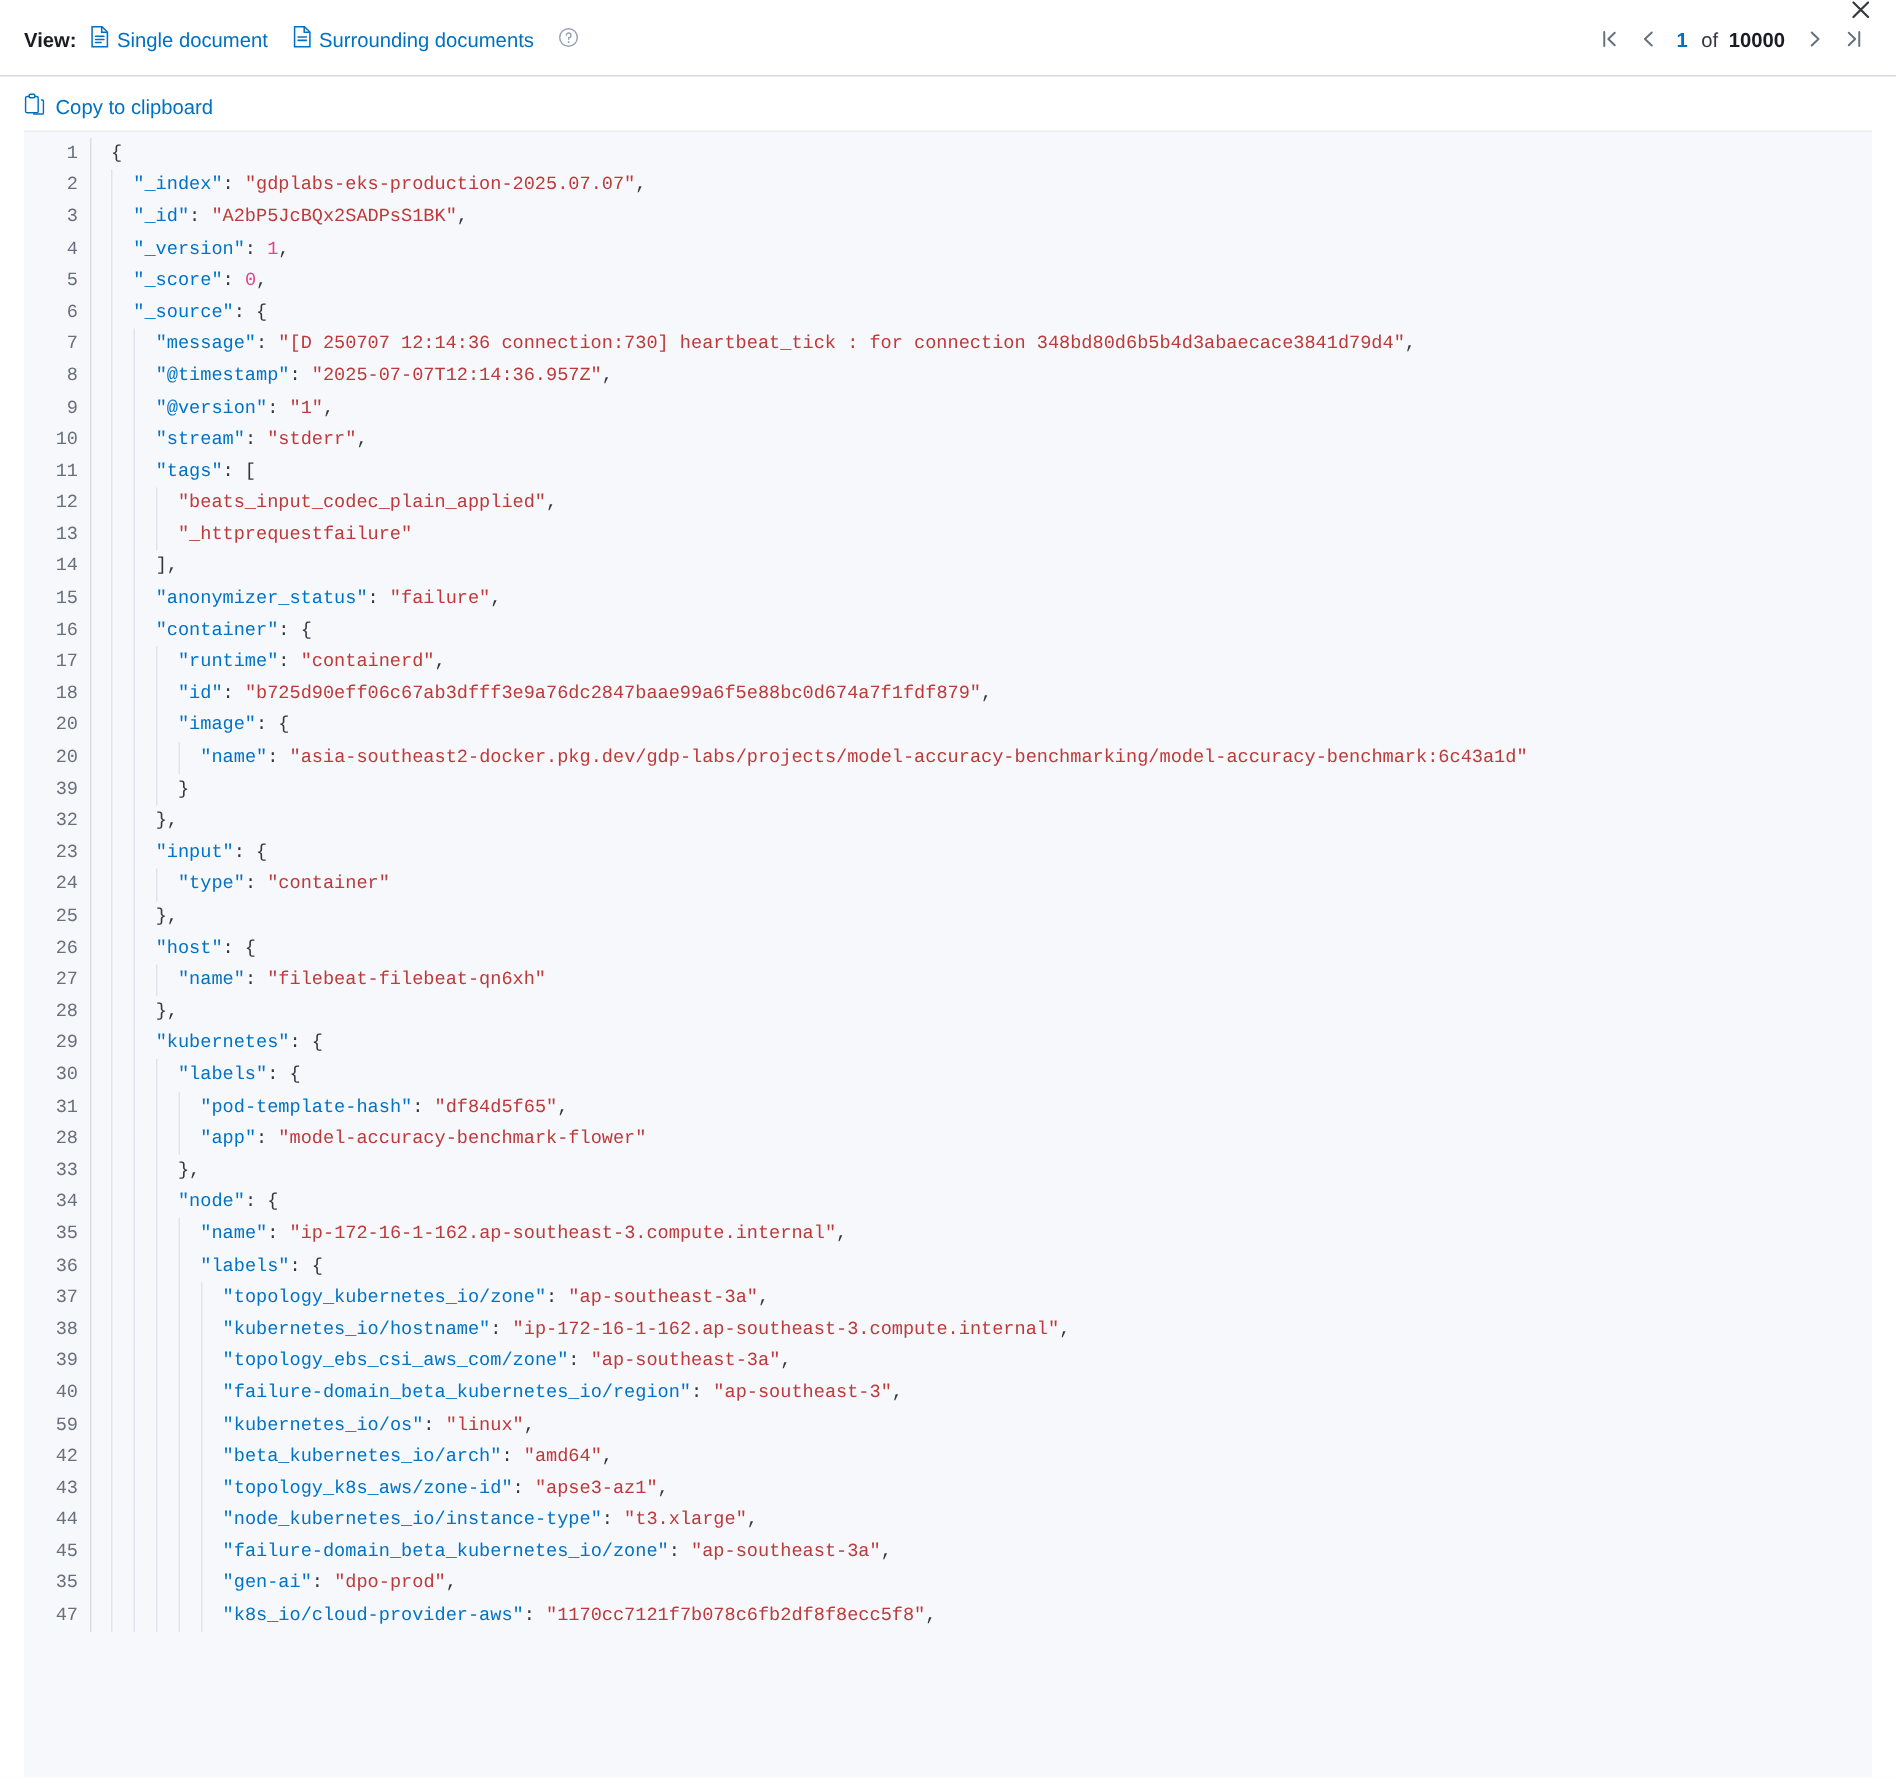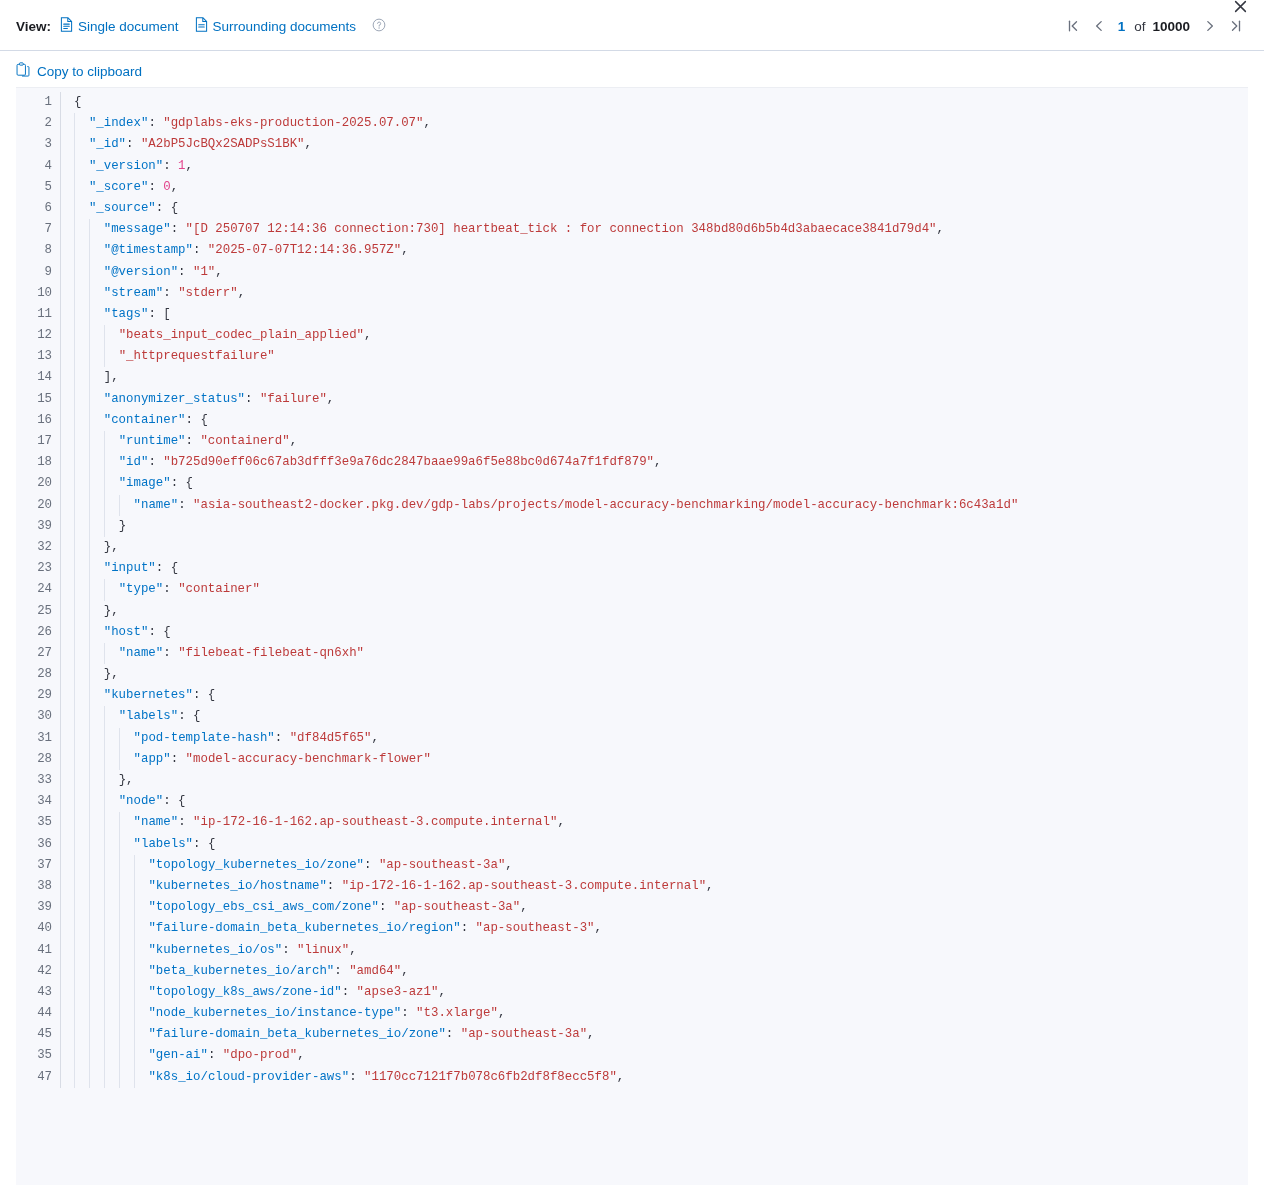--- a/index.html
+++ b/index.html
@@ -337,21 +337,21 @@
             <div>31</div>
             <div>28</div>
             <div>33</div>
             <div>34</div>
             <div>35</div>
             <div>36</div>
             <div>37</div>
             <div>38</div>
             <div>39</div>
             <div>40</div>
-            <div>41</div>
+            <div>59</div>
             <div>42</div>
             <div>43</div>
             <div>44</div>
             <div>45</div>
             <div>35</div>
             <div>47</div>
           </div>
         <div class="gsep"></div>
         <div class="lines" id="lines"><div class="ln"><span style="padding-left: 13px; display: inline-block;"><span class="p">{</span></span></div><div class="ln"><span class="ig" style="left: 13px;"></span><span style="padding-left: 27.88px; display: inline-block;"><span class="k">"_index"</span><span class="p">: </span><span class="s">"gdplabs-eks-production-2025.07.07"</span><span class="p">,</span></span></div><div class="ln"><span class="ig" style="left: 13px;"></span><span style="padding-left: 27.88px; display: inline-block;"><span class="k">"_id"</span><span class="p">: </span><span class="s">"A2bP5JcBQx2SADPsS1BK"</span><span class="p">,</span></span></div><div class="ln"><span class="ig" style="left: 13px;"></span><span style="padding-left: 27.88px; display: inline-block;"><span class="k">"_version"</span><span class="p">: </span><span class="n">1</span><span class="p">,</span></span></div><div class="ln"><span class="ig" style="left: 13px;"></span><span style="padding-left: 27.88px; display: inline-block;"><span class="k">"_score"</span><span class="p">: </span><span class="n">0</span><span class="p">,</span></span></div><div class="ln"><span class="ig" style="left: 13px;"></span><span style="padding-left: 27.88px; display: inline-block;"><span class="k">"_source"</span><span class="p">: {</span></span></div><div class="ln"><span class="ig" style="left: 13px;"></span><span class="ig" style="left: 27.88px;"></span><span style="padding-left: 42.76px; display: inline-block;"><span class="k">"message"</span><span class="p">: </span><span class="s">"[D 250707 12:14:36 connection:730] heartbeat_tick : for connection 348bd80d6b5b4d3abaecace3841d79d4"</span><span class="p">,</span></span></div><div class="ln"><span class="ig" style="left: 13px;"></span><span class="ig" style="left: 27.88px;"></span><span style="padding-left: 42.76px; display: inline-block;"><span class="k">"@timestamp"</span><span class="p">: </span><span class="s">"2025-07-07T12:14:36.957Z"</span><span class="p">,</span></span></div><div class="ln"><span class="ig" style="left: 13px;"></span><span class="ig" style="left: 27.88px;"></span><span style="padding-left: 42.76px; display: inline-block;"><span class="k">"@version"</span><span class="p">: </span><span class="s">"1"</span><span class="p">,</span></span></div><div class="ln"><span class="ig" style="left: 13px;"></span><span class="ig" style="left: 27.88px;"></span><span style="padding-left: 42.76px; display: inline-block;"><span class="k">"stream"</span><span class="p">: </span><span class="s">"stderr"</span><span class="p">,</span></span></div><div class="ln"><span class="ig" style="left: 13px;"></span><span class="ig" style="left: 27.88px;"></span><span style="padding-left: 42.76px; display: inline-block;"><span class="k">"tags"</span><span class="p">: [</span></span></div><div class="ln"><span class="ig" style="left: 13px;"></span><span class="ig" style="left: 27.88px;"></span><span class="ig" style="left: 42.76px;"></span><span style="padding-left: 57.64px; display: inline-block;"><span class="s">"beats_input_codec_plain_applied"</span><span class="p">,</span></span></div><div class="ln"><span class="ig" style="left: 13px;"></span><span class="ig" style="left: 27.88px;"></span><span class="ig" style="left: 42.76px;"></span><span style="padding-left: 57.64px; display: inline-block;"><span class="s">"_httprequestfailure"</span></span></div><div class="ln"><span class="ig" style="left: 13px;"></span><span class="ig" style="left: 27.88px;"></span><span style="padding-left: 42.76px; display: inline-block;"><span class="p">],</span></span></div><div class="ln"><span class="ig" style="left: 13px;"></span><span class="ig" style="left: 27.88px;"></span><span style="padding-left: 42.76px; display: inline-block;"><span class="k">"anonymizer_status"</span><span class="p">: </span><span class="s">"failure"</span><span class="p">,</span></span></div><div class="ln"><span class="ig" style="left: 13px;"></span><span class="ig" style="left: 27.88px;"></span><span style="padding-left: 42.76px; display: inline-block;"><span class="k">"container"</span><span class="p">: {</span></span></div><div class="ln"><span class="ig" style="left: 13px;"></span><span class="ig" style="left: 27.88px;"></span><span class="ig" style="left: 42.76px;"></span><span style="padding-left: 57.64px; display: inline-block;"><span class="k">"runtime"</span><span class="p">: </span><span class="s">"containerd"</span><span class="p">,</span></span></div><div class="ln"><span class="ig" style="left: 13px;"></span><span class="ig" style="left: 27.88px;"></span><span class="ig" style="left: 42.76px;"></span><span style="padding-left: 57.64px; display: inline-block;"><span class="k">"id"</span><span class="p">: </span><span class="s">"b725d90eff06c67ab3dfff3e9a76dc2847baae99a6f5e88bc0d674a7f1fdf879"</span><span class="p">,</span></span></div><div class="ln"><span class="ig" style="left: 13px;"></span><span class="ig" style="left: 27.88px;"></span><span class="ig" style="left: 42.76px;"></span><span style="padding-left: 57.64px; display: inline-block;"><span class="k">"image"</span><span class="p">: {</span></span></div><div class="ln"><span class="ig" style="left: 13px;"></span><span class="ig" style="left: 27.88px;"></span><span class="ig" style="left: 42.76px;"></span><span class="ig" style="left: 57.64px;"></span><span style="padding-left: 72.52px; display: inline-block;"><span class="k">"name"</span><span class="p">: </span><span class="s">"asia-southeast2-docker.pkg.dev/gdp-labs/projects/model-accuracy-benchmarking/model-accuracy-benchmark:6c43a1d"</span></span></div><div class="ln"><span class="ig" style="left: 13px;"></span><span class="ig" style="left: 27.88px;"></span><span class="ig" style="left: 42.76px;"></span><span style="padding-left: 57.64px; display: inline-block;"><span class="p">}</span></span></div><div class="ln"><span class="ig" style="left: 13px;"></span><span class="ig" style="left: 27.88px;"></span><span style="padding-left: 42.76px; display: inline-block;"><span class="p">},</span></span></div><div class="ln"><span class="ig" style="left: 13px;"></span><span class="ig" style="left: 27.88px;"></span><span style="padding-left: 42.76px; display: inline-block;"><span class="k">"input"</span><span class="p">: {</span></span></div><div class="ln"><span class="ig" style="left: 13px;"></span><span class="ig" style="left: 27.88px;"></span><span class="ig" style="left: 42.76px;"></span><span style="padding-left: 57.64px; display: inline-block;"><span class="k">"type"</span><span class="p">: </span><span class="s">"container"</span></span></div><div class="ln"><span class="ig" style="left: 13px;"></span><span class="ig" style="left: 27.88px;"></span><span style="padding-left: 42.76px; display: inline-block;"><span class="p">},</span></span></div><div class="ln"><span class="ig" style="left: 13px;"></span><span class="ig" style="left: 27.88px;"></span><span style="padding-left: 42.76px; display: inline-block;"><span class="k">"host"</span><span class="p">: {</span></span></div><div class="ln"><span class="ig" style="left: 13px;"></span><span class="ig" style="left: 27.88px;"></span><span class="ig" style="left: 42.76px;"></span><span style="padding-left: 57.64px; display: inline-block;"><span class="k">"name"</span><span class="p">: </span><span class="s">"filebeat-filebeat-qn6xh"</span></span></div><div class="ln"><span class="ig" style="left: 13px;"></span><span class="ig" style="left: 27.88px;"></span><span style="padding-left: 42.76px; display: inline-block;"><span class="p">},</span></span></div><div class="ln"><span class="ig" style="left: 13px;"></span><span class="ig" style="left: 27.88px;"></span><span style="padding-left: 42.76px; display: inline-block;"><span class="k">"kubernetes"</span><span class="p">: {</span></span></div><div class="ln"><span class="ig" style="left: 13px;"></span><span class="ig" style="left: 27.88px;"></span><span class="ig" style="left: 42.76px;"></span><span style="padding-left: 57.64px; display: inline-block;"><span class="k">"labels"</span><span class="p">: {</span></span></div><div class="ln"><span class="ig" style="left: 13px;"></span><span class="ig" style="left: 27.88px;"></span><span class="ig" style="left: 42.76px;"></span><span class="ig" style="left: 57.64px;"></span><span style="padding-left: 72.52px; display: inline-block;"><span class="k">"pod-template-hash"</span><span class="p">: </span><span class="s">"df84d5f65"</span><span class="p">,</span></span></div><div class="ln"><span class="ig" style="left: 13px;"></span><span class="ig" style="left: 27.88px;"></span><span class="ig" style="left: 42.76px;"></span><span class="ig" style="left: 57.64px;"></span><span style="padding-left: 72.52px; display: inline-block;"><span class="k">"app"</span><span class="p">: </span><span class="s">"model-accuracy-benchmark-flower"</span></span></div><div class="ln"><span class="ig" style="left: 13px;"></span><span class="ig" style="left: 27.88px;"></span><span class="ig" style="left: 42.76px;"></span><span style="padding-left: 57.64px; display: inline-block;"><span class="p">},</span></span></div><div class="ln"><span class="ig" style="left: 13px;"></span><span class="ig" style="left: 27.88px;"></span><span class="ig" style="left: 42.76px;"></span><span style="padding-left: 57.64px; display: inline-block;"><span class="k">"node"</span><span class="p">: {</span></span></div><div class="ln"><span class="ig" style="left: 13px;"></span><span class="ig" style="left: 27.88px;"></span><span class="ig" style="left: 42.76px;"></span><span class="ig" style="left: 57.64px;"></span><span style="padding-left: 72.52px; display: inline-block;"><span class="k">"name"</span><span class="p">: </span><span class="s">"ip-172-16-1-162.ap-southeast-3.compute.internal"</span><span class="p">,</span></span></div><div class="ln"><span class="ig" style="left: 13px;"></span><span class="ig" style="left: 27.88px;"></span><span class="ig" style="left: 42.76px;"></span><span class="ig" style="left: 57.64px;"></span><span style="padding-left: 72.52px; display: inline-block;"><span class="k">"labels"</span><span class="p">: {</span></span></div><div class="ln"><span class="ig" style="left: 13px;"></span><span class="ig" style="left: 27.88px;"></span><span class="ig" style="left: 42.76px;"></span><span class="ig" style="left: 57.64px;"></span><span class="ig" style="left: 72.52px;"></span><span style="padding-left: 87.4px; display: inline-block;"><span class="k">"topology_kubernetes_io/zone"</span><span class="p">: </span><span class="s">"ap-southeast-3a"</span><span class="p">,</span></span></div><div class="ln"><span class="ig" style="left: 13px;"></span><span class="ig" style="left: 27.88px;"></span><span class="ig" style="left: 42.76px;"></span><span class="ig" style="left: 57.64px;"></span><span class="ig" style="left: 72.52px;"></span><span style="padding-left: 87.4px; display: inline-block;"><span class="k">"kubernetes_io/hostname"</span><span class="p">: </span><span class="s">"ip-172-16-1-162.ap-southeast-3.compute.internal"</span><span class="p">,</span></span></div><div class="ln"><span class="ig" style="left: 13px;"></span><span class="ig" style="left: 27.88px;"></span><span class="ig" style="left: 42.76px;"></span><span class="ig" style="left: 57.64px;"></span><span class="ig" style="left: 72.52px;"></span><span style="padding-left: 87.4px; display: inline-block;"><span class="k">"topology_ebs_csi_aws_com/zone"</span><span class="p">: </span><span class="s">"ap-southeast-3a"</span><span class="p">,</span></span></div><div class="ln"><span class="ig" style="left: 13px;"></span><span class="ig" style="left: 27.88px;"></span><span class="ig" style="left: 42.76px;"></span><span class="ig" style="left: 57.64px;"></span><span class="ig" style="left: 72.52px;"></span><span style="padding-left: 87.4px; display: inline-block;"><span class="k">"failure-domain_beta_kubernetes_io/region"</span><span class="p">: </span><span class="s">"ap-southeast-3"</span><span class="p">,</span></span></div><div class="ln"><span class="ig" style="left: 13px;"></span><span class="ig" style="left: 27.88px;"></span><span class="ig" style="left: 42.76px;"></span><span class="ig" style="left: 57.64px;"></span><span class="ig" style="left: 72.52px;"></span><span style="padding-left: 87.4px; display: inline-block;"><span class="k">"kubernetes_io/os"</span><span class="p">: </span><span class="s">"linux"</span><span class="p">,</span></span></div><div class="ln"><span class="ig" style="left: 13px;"></span><span class="ig" style="left: 27.88px;"></span><span class="ig" style="left: 42.76px;"></span><span class="ig" style="left: 57.64px;"></span><span class="ig" style="left: 72.52px;"></span><span style="padding-left: 87.4px; display: inline-block;"><span class="k">"beta_kubernetes_io/arch"</span><span class="p">: </span><span class="s">"amd64"</span><span class="p">,</span></span></div><div class="ln"><span class="ig" style="left: 13px;"></span><span class="ig" style="left: 27.88px;"></span><span class="ig" style="left: 42.76px;"></span><span class="ig" style="left: 57.64px;"></span><span class="ig" style="left: 72.52px;"></span><span style="padding-left: 87.4px; display: inline-block;"><span class="k">"topology_k8s_aws/zone-id"</span><span class="p">: </span><span class="s">"apse3-az1"</span><span class="p">,</span></span></div><div class="ln"><span class="ig" style="left: 13px;"></span><span class="ig" style="left: 27.88px;"></span><span class="ig" style="left: 42.76px;"></span><span class="ig" style="left: 57.64px;"></span><span class="ig" style="left: 72.52px;"></span><span style="padding-left: 87.4px; display: inline-block;"><span class="k">"node_kubernetes_io/instance-type"</span><span class="p">: </span><span class="s">"t3.xlarge"</span><span class="p">,</span></span></div><div class="ln"><span class="ig" style="left: 13px;"></span><span class="ig" style="left: 27.88px;"></span><span class="ig" style="left: 42.76px;"></span><span class="ig" style="left: 57.64px;"></span><span class="ig" style="left: 72.52px;"></span><span style="padding-left: 87.4px; display: inline-block;"><span class="k">"failure-domain_beta_kubernetes_io/zone"</span><span class="p">: </span><span class="s">"ap-southeast-3a"</span><span class="p">,</span></span></div><div class="ln"><span class="ig" style="left: 13px;"></span><span class="ig" style="left: 27.88px;"></span><span class="ig" style="left: 42.76px;"></span><span class="ig" style="left: 57.64px;"></span><span class="ig" style="left: 72.52px;"></span><span style="padding-left: 87.4px; display: inline-block;"><span class="k">"gen-ai"</span><span class="p">: </span><span class="s">"dpo-prod"</span><span class="p">,</span></span></div><div class="ln"><span class="ig" style="left: 13px;"></span><span class="ig" style="left: 27.88px;"></span><span class="ig" style="left: 42.76px;"></span><span class="ig" style="left: 57.64px;"></span><span class="ig" style="left: 72.52px;"></span><span style="padding-left: 87.4px; display: inline-block;"><span class="k">"k8s_io/cloud-provider-aws"</span><span class="p">: </span><span class="s">"1170cc7121f7b078c6fb2df8f8ecc5f8"</span><span class="p">,</span></span></div></div>
       </div>

